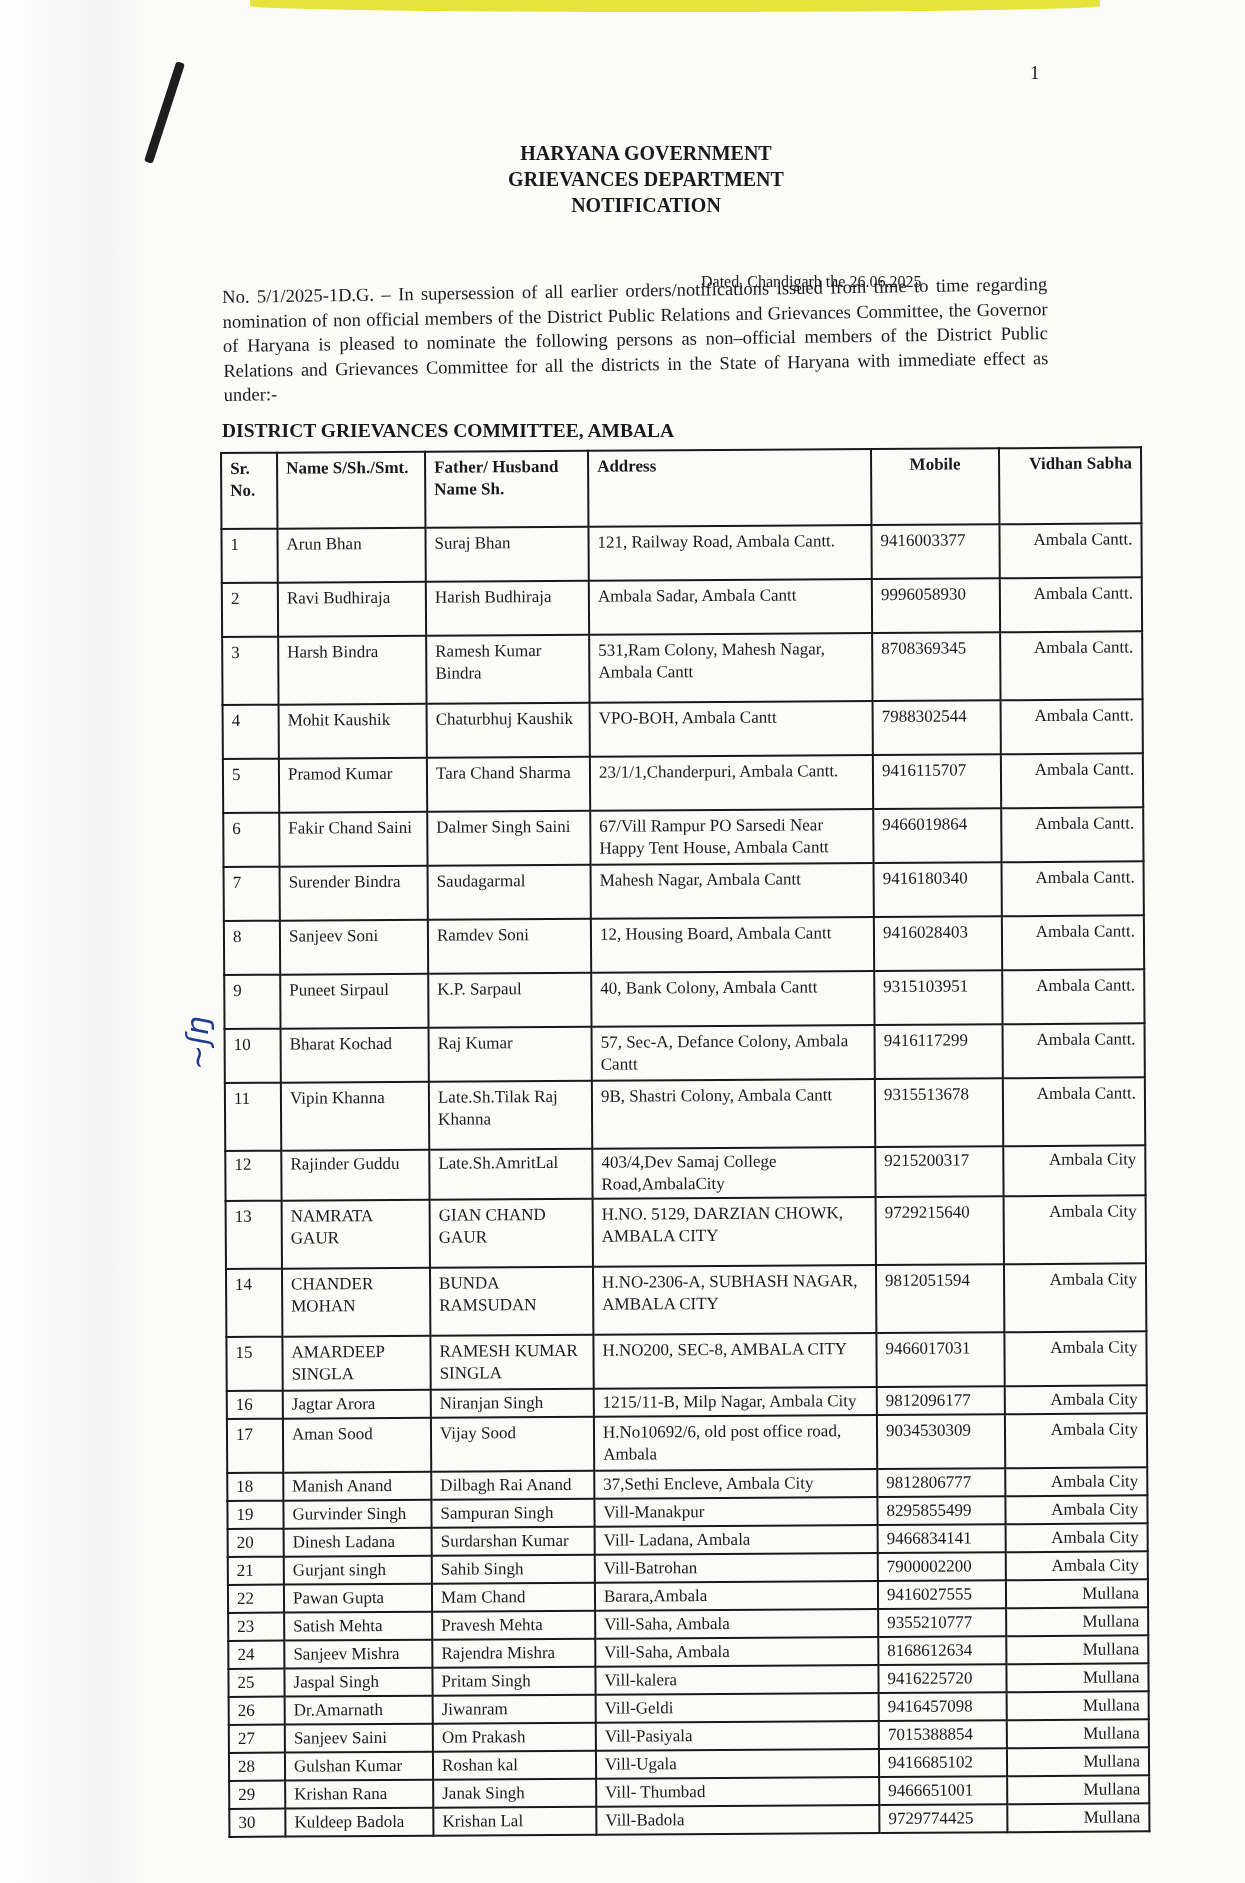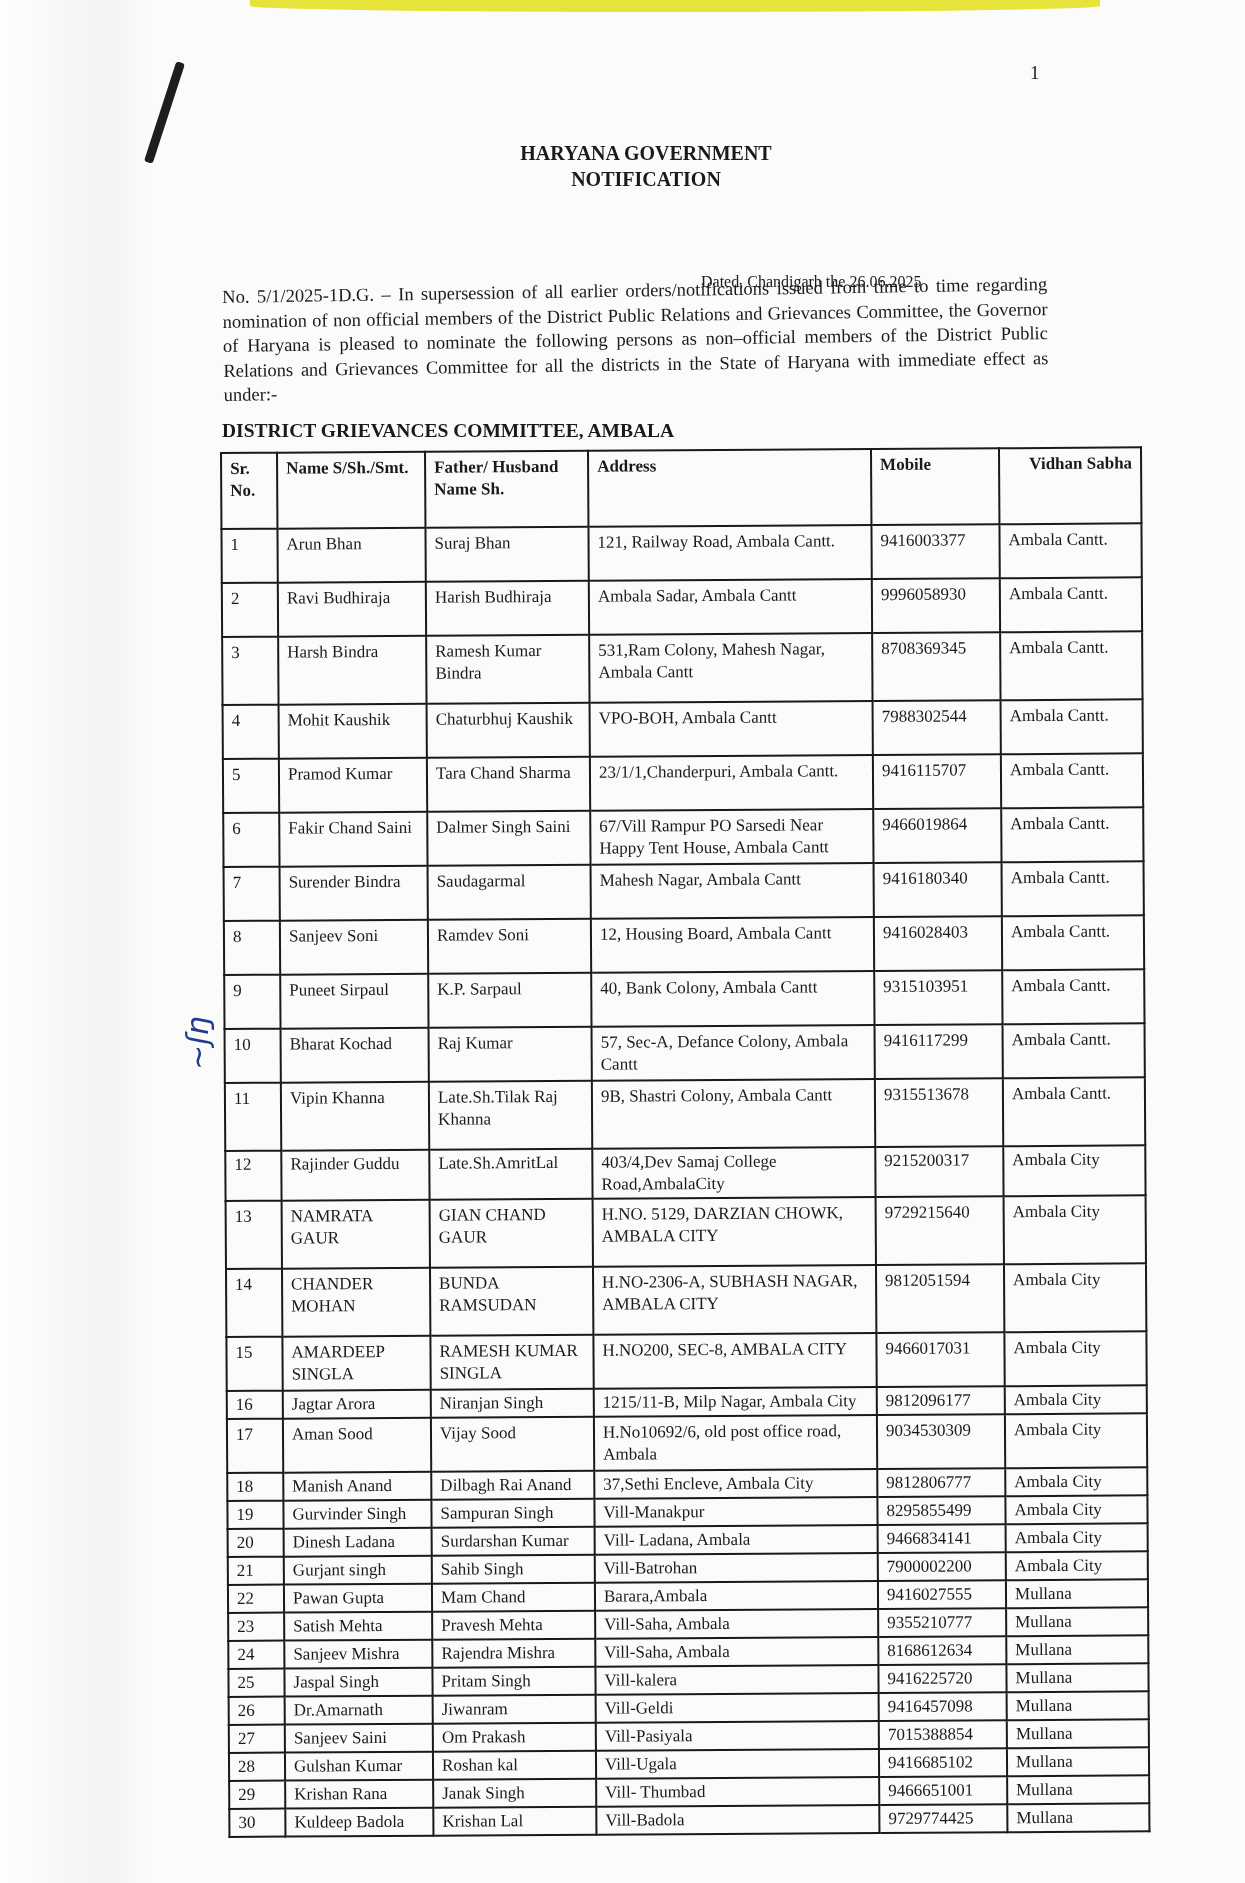--- a/index.html
+++ b/index.html
@@ -14,37 +14,38 @@
   .section-title { position:absolute; left:222px; top:420px; font-weight:bold; font-size:19.5px; }
   .sig { position:absolute; left:180px; top:870px; width:40px; height:200px; color:#1f3b8f; font-size:30px; writing-mode:vertical-rl; transform:rotate(180deg); font-family:"DejaVu Sans",sans-serif; font-style:italic; }
   table { position:absolute; left:220px; top:452px; width:922px; border-collapse:collapse; font-size:17px; transform:rotate(-0.35deg); transform-origin:left top; }
   th, td { border:2px solid #1a1a1a; padding:4px 8px; vertical-align:top; line-height:22px; }
   th { font-weight:bold; text-align:left; height:66px; font-size:17px; }
   td.sr { width:38px; }
   td.name { width:130px; }
   td.father { width:145px; }
   td.addr { width:265px; }
   td.mobile { width:110px; text-align:left; }
-  td.vs { text-align:left; }
-  th.mobile { text-align:left; }
+  td.vs { text-align:right; }
+  th.mobile { text-align:center; }
   th.vs { text-align:right; }
   tr.tall td { height:58px; }
   tr.med td { height:44px; }
   tr.short td { height:22px; padding-top:2px; padding-bottom:2px; }
 </style>
 </head>
 <body>
 
 <div class="leftshade"></div>
 <div class="topband"></div>
 <div class="pen-mark"></div>
 <div class="page-num">1</div>
 
 <div class="heading">
   <div>HARYANA GOVERNMENT</div>
+  <div>GRIEVANCES DEPARTMENT</div>
   <div>NOTIFICATION</div>
 </div>
 
 <div class="dated">Dated, Chandigarh the 26.06.2025</div>
 <div class="para">No. 5/1/2025-1D.G. – In supersession of all earlier orders/notifications issued from time to time regarding nomination of non official members of the District Public Relations and Grievances Committee, the Governor of Haryana is pleased to nominate the following persons as non–official members of the District Public Relations and Grievances Committee for all the districts in the State of Haryana with immediate effect as under:-</div>
 <div class="section-title">DISTRICT GRIEVANCES COMMITTEE, AMBALA</div>
 
 <div class="sig">~ʃŋ</div>
 
 <table>

